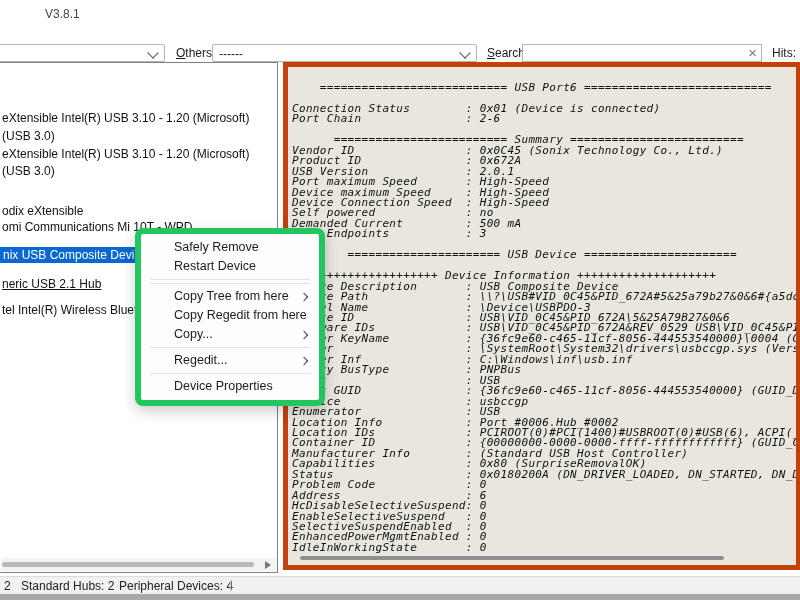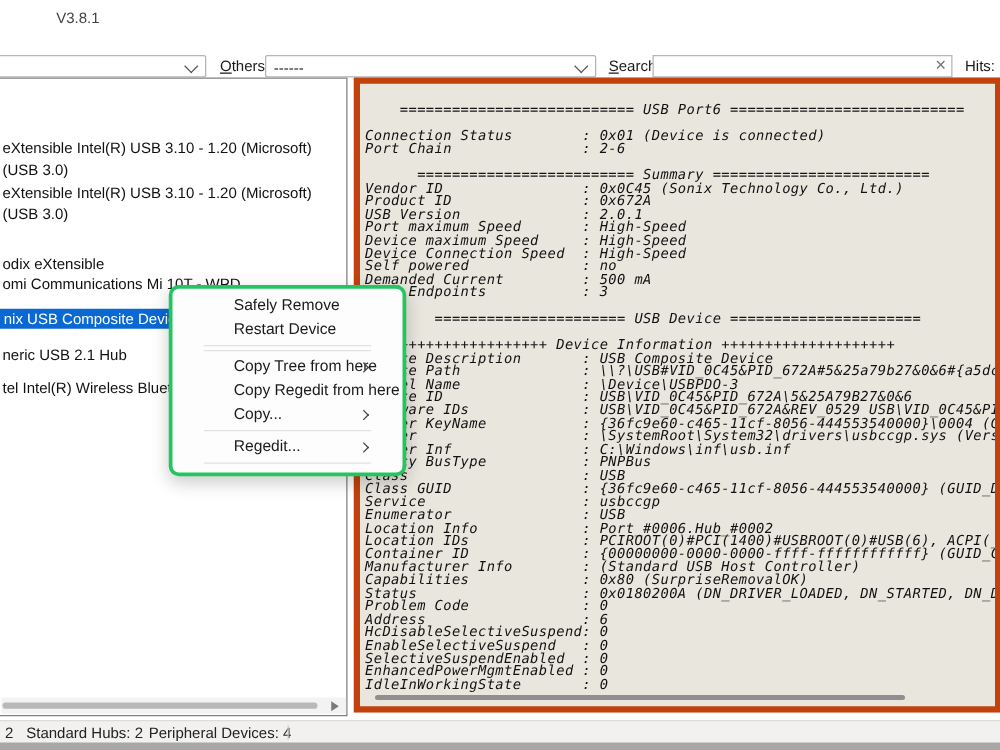--- a/index.html
+++ b/index.html
@@ -37,22 +37,22 @@
                     font-size:11px;line-height:10.45px;letter-spacing:0.33px;color:#111;white-space:pre;}
   .rscroll-thumb{position:absolute;left:12px;bottom:5px;width:424px;height:4px;border-radius:2px;background:#8f8f8f;}
 
   
   .statusbar{position:absolute;left:0;top:576px;width:800px;height:18px;background:#f2f1ef;border-top:1px solid #dcdcdc;}
   .status-seg{position:absolute;top:2px;font-size:12px;color:#222;white-space:nowrap;}
   .status-sep{position:absolute;left:230px;top:3px;width:1px;height:12px;background:#d2d2d2;}
   .bottom-strip{position:absolute;left:0;top:594px;width:800px;height:6px;background:#a8a8a8;}
 
   
-  .ctx-menu{position:absolute;left:135px;top:228px;width:190px;background:#fdfdfd;border:3px solid #22c55e;
-            border-radius:8px;box-shadow:0 5px 14px rgba(0,0,0,0.20);padding:4px 16px;z-index:50;box-sizing:border-box;}
+  .ctx-menu{position:absolute;left:135px;top:228px;width:190px;background:#fdfdfd;border:6px solid #22c55e;
+            border-radius:8px;box-shadow:0 5px 14px rgba(0,0,0,0.20);padding:4px 0;z-index:50;box-sizing:border-box;}
   .menu-item{position:relative;height:19px;line-height:19px;padding-left:33px;font-size:12.5px;color:#1b1b1b;white-space:nowrap;cursor:default;}
   .sub-chev{position:absolute;right:12px;top:6.5px;width:5px;height:5px;border-top:1.3px solid #444;border-right:1.3px solid #444;transform:rotate(45deg);}
   .menu-sep{height:1px;background:#e2e2e2;margin:3px 9px;}
 </style>
 </head>
 <body>
 
 <div id="screen" style="--sel: #0a68d2; --reportbg: #e9e6de;">
 
   <div class="titlebar">
@@ -79,21 +79,21 @@
 
   <div class="tree-panel">
     <div id="tree">
         <div class="tree-row" style="top: 11px;">eXtensible Intel(R) USB 3.10 - 1.20 (Microsoft)</div>
         <div class="tree-row" style="top: 29px;">(USB 3.0)</div>
         <div class="tree-row" style="top: 47px;">eXtensible Intel(R) USB 3.10 - 1.20 (Microsoft)</div>
         <div class="tree-row" style="top: 64px;">(USB 3.0)</div>
         <div class="tree-row" style="top: 104px;">odix eXtensible</div>
         <div class="tree-row" style="top: 120px;">omi Communications Mi 10T - WPD</div>
         <div class="tree-row selected" style="top: 148px;">nix USB Composite Device - 3× Camera</div>
-        <div class="tree-row" style="top: 177px;">neric USB 2.1 Hub</div>
+        <div class="tree-row" style="top: 177px; text-decoration: underline;">neric USB 2.1 Hub</div>
         <div class="tree-row" style="top: 203px;">tel Intel(R) Wireless Bluetooth(R</div>
       </div>
     <div class="hscroll">
       <div class="thumb"></div>
       <div class="arrow-r"></div>
     </div>
   </div>
 
   <div class="report-panel">
     <pre id="report">    =========================== USB Port6 ===========================
@@ -148,20 +148,21 @@
       <div class="menu-item">Safely Remove</div>
       <div class="menu-item">Restart Device</div>
       <div class="menu-sep"></div>
       <div class="menu-sep"></div>
       <div class="menu-item">Copy Tree from here<span class="sub-chev"></span></div>
       <div class="menu-item">Copy Regedit from here</div>
       <div class="menu-item">Copy...<span class="sub-chev"></span></div>
       <div class="menu-sep"></div>
       <div class="menu-item">Regedit...<span class="sub-chev"></span></div>
       <div class="menu-sep"></div>
+      <div class="menu-item">Device Properties</div>
     </div>
 
   <div class="statusbar">
     <div id="status">
         <span class="status-seg" style="left: 4px;">2</span>
         <span class="status-seg" style="left: 21px;">Standard Hubs: 2</span>
         <span class="status-seg" style="left: 119px;">Peripheral Devices: 4</span>
       </div>
     <div class="status-sep"></div>
   </div>

